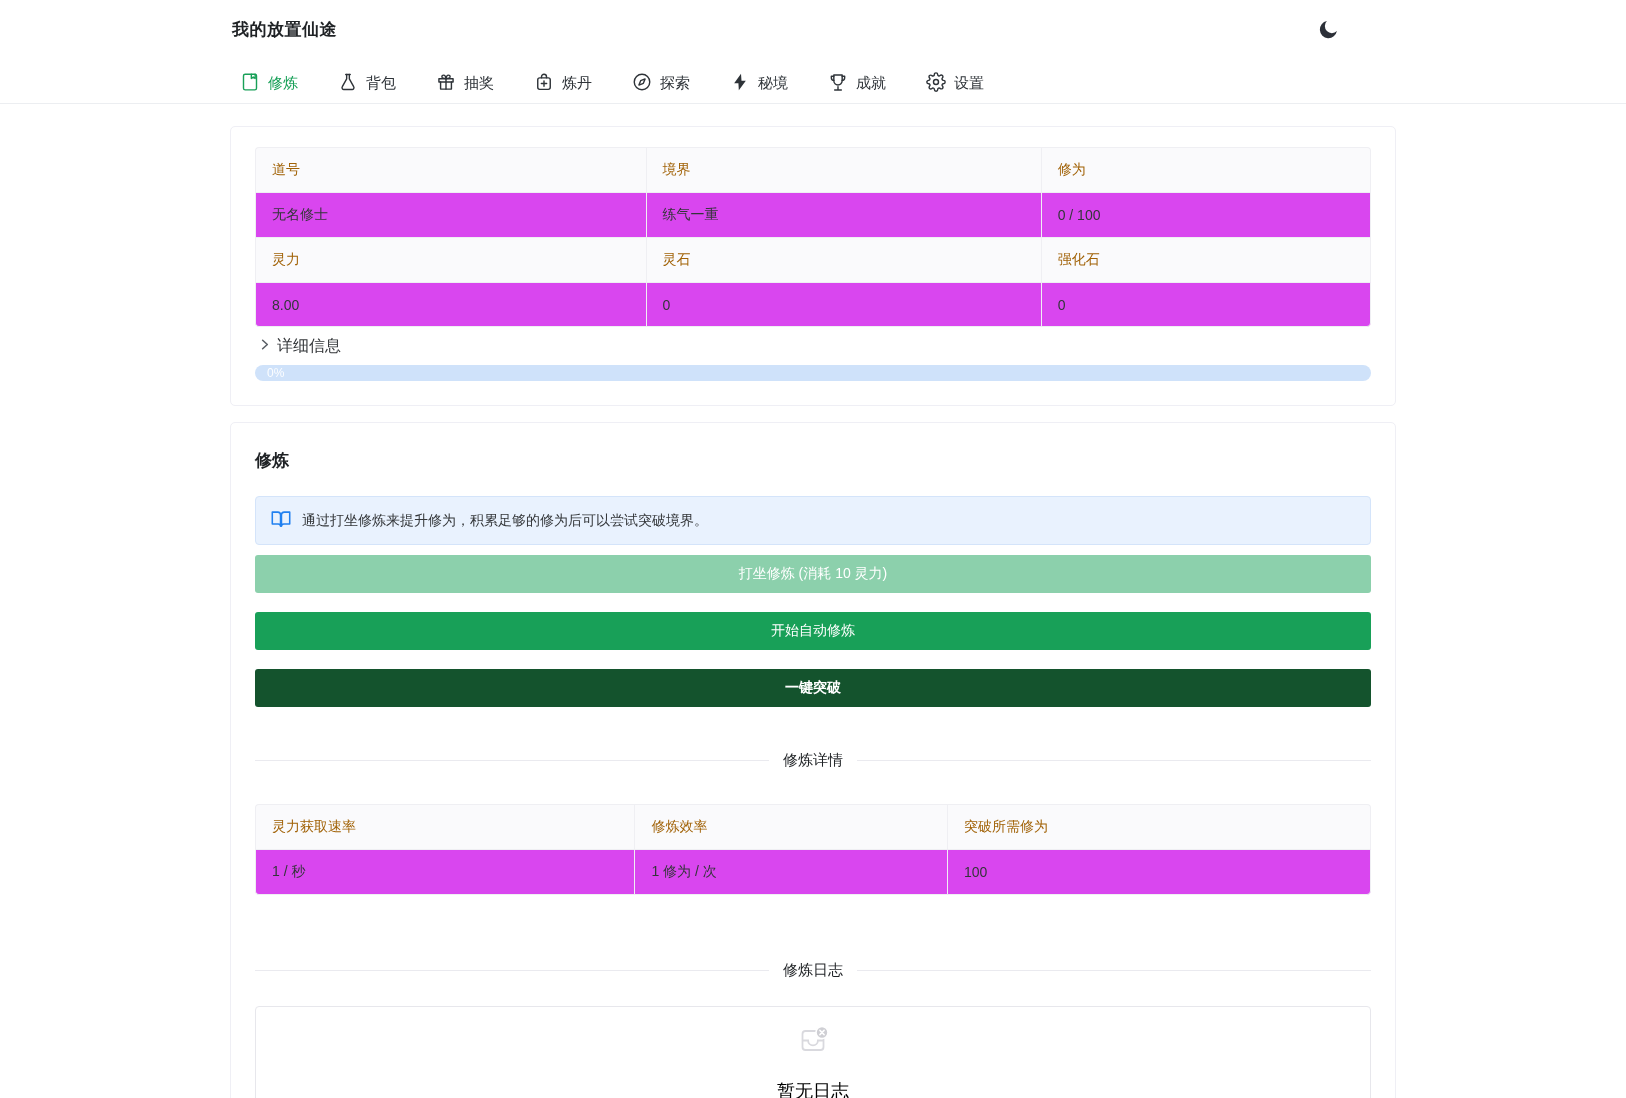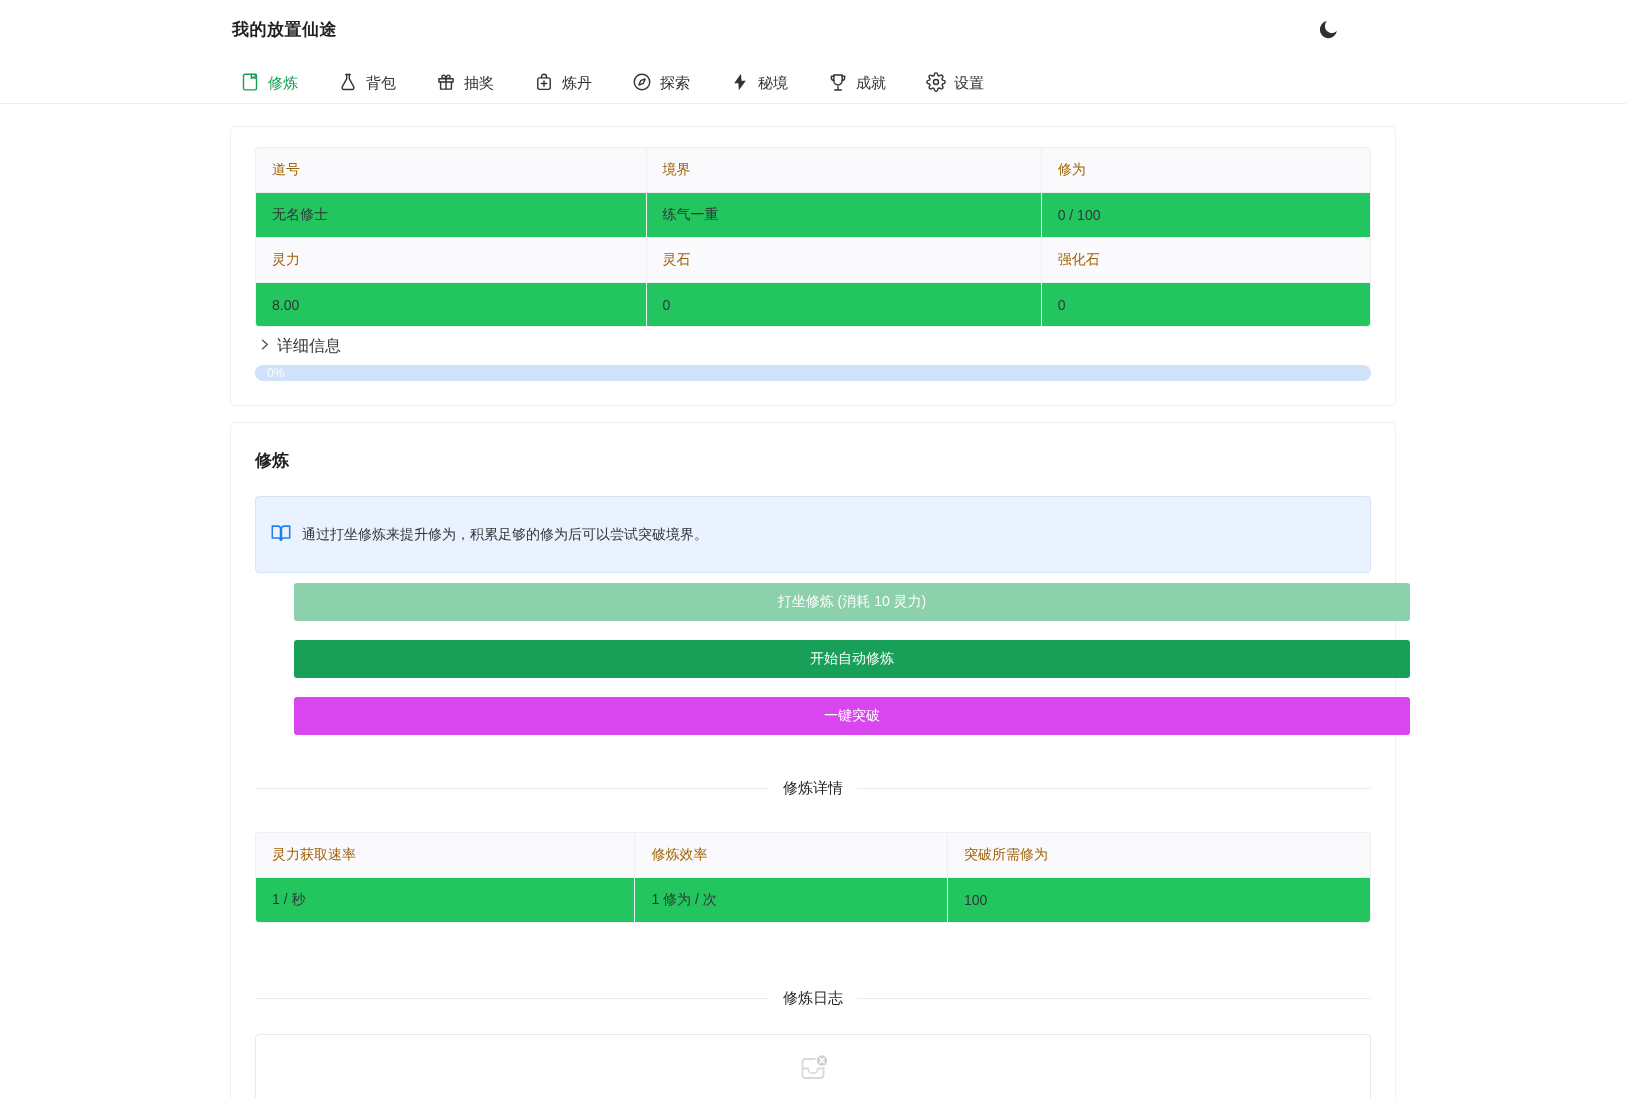--- a/index.html
+++ b/index.html
@@ -27,21 +27,21 @@
 
   
   .main { margin-top:22px; padding-bottom:40px; }
   .card { background:#fff; border:1px solid #efeff5; border-radius:5px; padding:20px 24px 24px; }
   .card + .card { margin-top:16px; }
 
   
   table.stat-table { width:100%; border-collapse:separate; border-spacing:0; font-size:14px; }
   .stat-table td {
     border:1px solid #efeff3; border-right:none; border-bottom:none;
-    padding:13px 16px; height:45px; color:#333639; background:#22c55e;
+    padding:13px 16px; height:45px; color:#333639; background:#d946ef;
   }
   .stat-table tr td:last-child { border-right:1px solid #efeff3; }
   .stat-table tr:last-child td { border-bottom:1px solid #efeff3; }
   .stat-table tr.hrow td { background:#fafafc; color:#a16207; }
   .stat-table tr:first-child td:first-child { border-top-left-radius:4px; }
   .stat-table tr:first-child td:last-child { border-top-right-radius:4px; }
   .stat-table tr:last-child td:first-child { border-bottom-left-radius:4px; }
   .stat-table tr:last-child td:last-child { border-bottom-right-radius:4px; }
 
   
@@ -49,29 +49,29 @@
                     font-size:16px; color:#333639; cursor:pointer; }
   .details-toggle svg { width:15px; height:15px; fill:none; stroke:#5a5f66; stroke-width:1.7;
                         stroke-linecap:round; stroke-linejoin:round; }
   .progress { height:16px; background:#cfe2fa; border-radius:8px; overflow:hidden;
               display:flex; align-items:center; }
   .progress-label { font-size:12px; color:rgba(255,255,255,0.95); padding-left:12px; }
 
   
   .card-title { font-size:17px; font-weight:600; color:#1f2225; margin:6px 0 24px; }
   .alert { display:flex; align-items:center; gap:10px; background:#e9f2fe;
-           border:1px solid #d4e4fa; border-radius:4px; padding:25px 14px;
+           border:1px solid #d4e4fa; border-radius:4px; padding:11px 14px;
            font-size:14px; color:#333639; margin-bottom:10px; }
   .alert svg { width:22px; height:22px; flex:0 0 auto; fill:none; stroke:#2080f0;
                stroke-width:1.7; stroke-linecap:round; stroke-linejoin:round; }
   .btn { display:block; width:100%; height:38px; border:none; border-radius:3px;
-         font-size:14px; color:#fff; cursor:pointer; font-family:inherit;margin-left:39px; }
+         font-size:14px; color:#fff; cursor:pointer; font-family:inherit; }
   .btn-meditate { background:#8cd0ac; margin-bottom:19px; }
   .btn-auto { background:#18a058; margin-bottom:19px; }
-  .btn-break { background:#d946ef; }
+  .btn-break { background:#14532d;font-weight:bold; }
 
   .divider { display:flex; align-items:center; font-size:15px; font-weight:500; color:#1f2225; }
   .divider::before, .divider::after { content:""; flex:1; height:1px; background:#eaeaef; }
   .divider::before { margin-right:14px; }
   .divider::after { margin-left:14px; }
   .divider.d1 { margin:44px 0 34px; }
   .divider.d2 { margin:66px 0 26px; }
 
   .empty-box { border:1px solid #e7e7ec; border-radius:4px; height:111px;
                display:flex; flex-direction:column; align-items:center; justify-content:center; }

